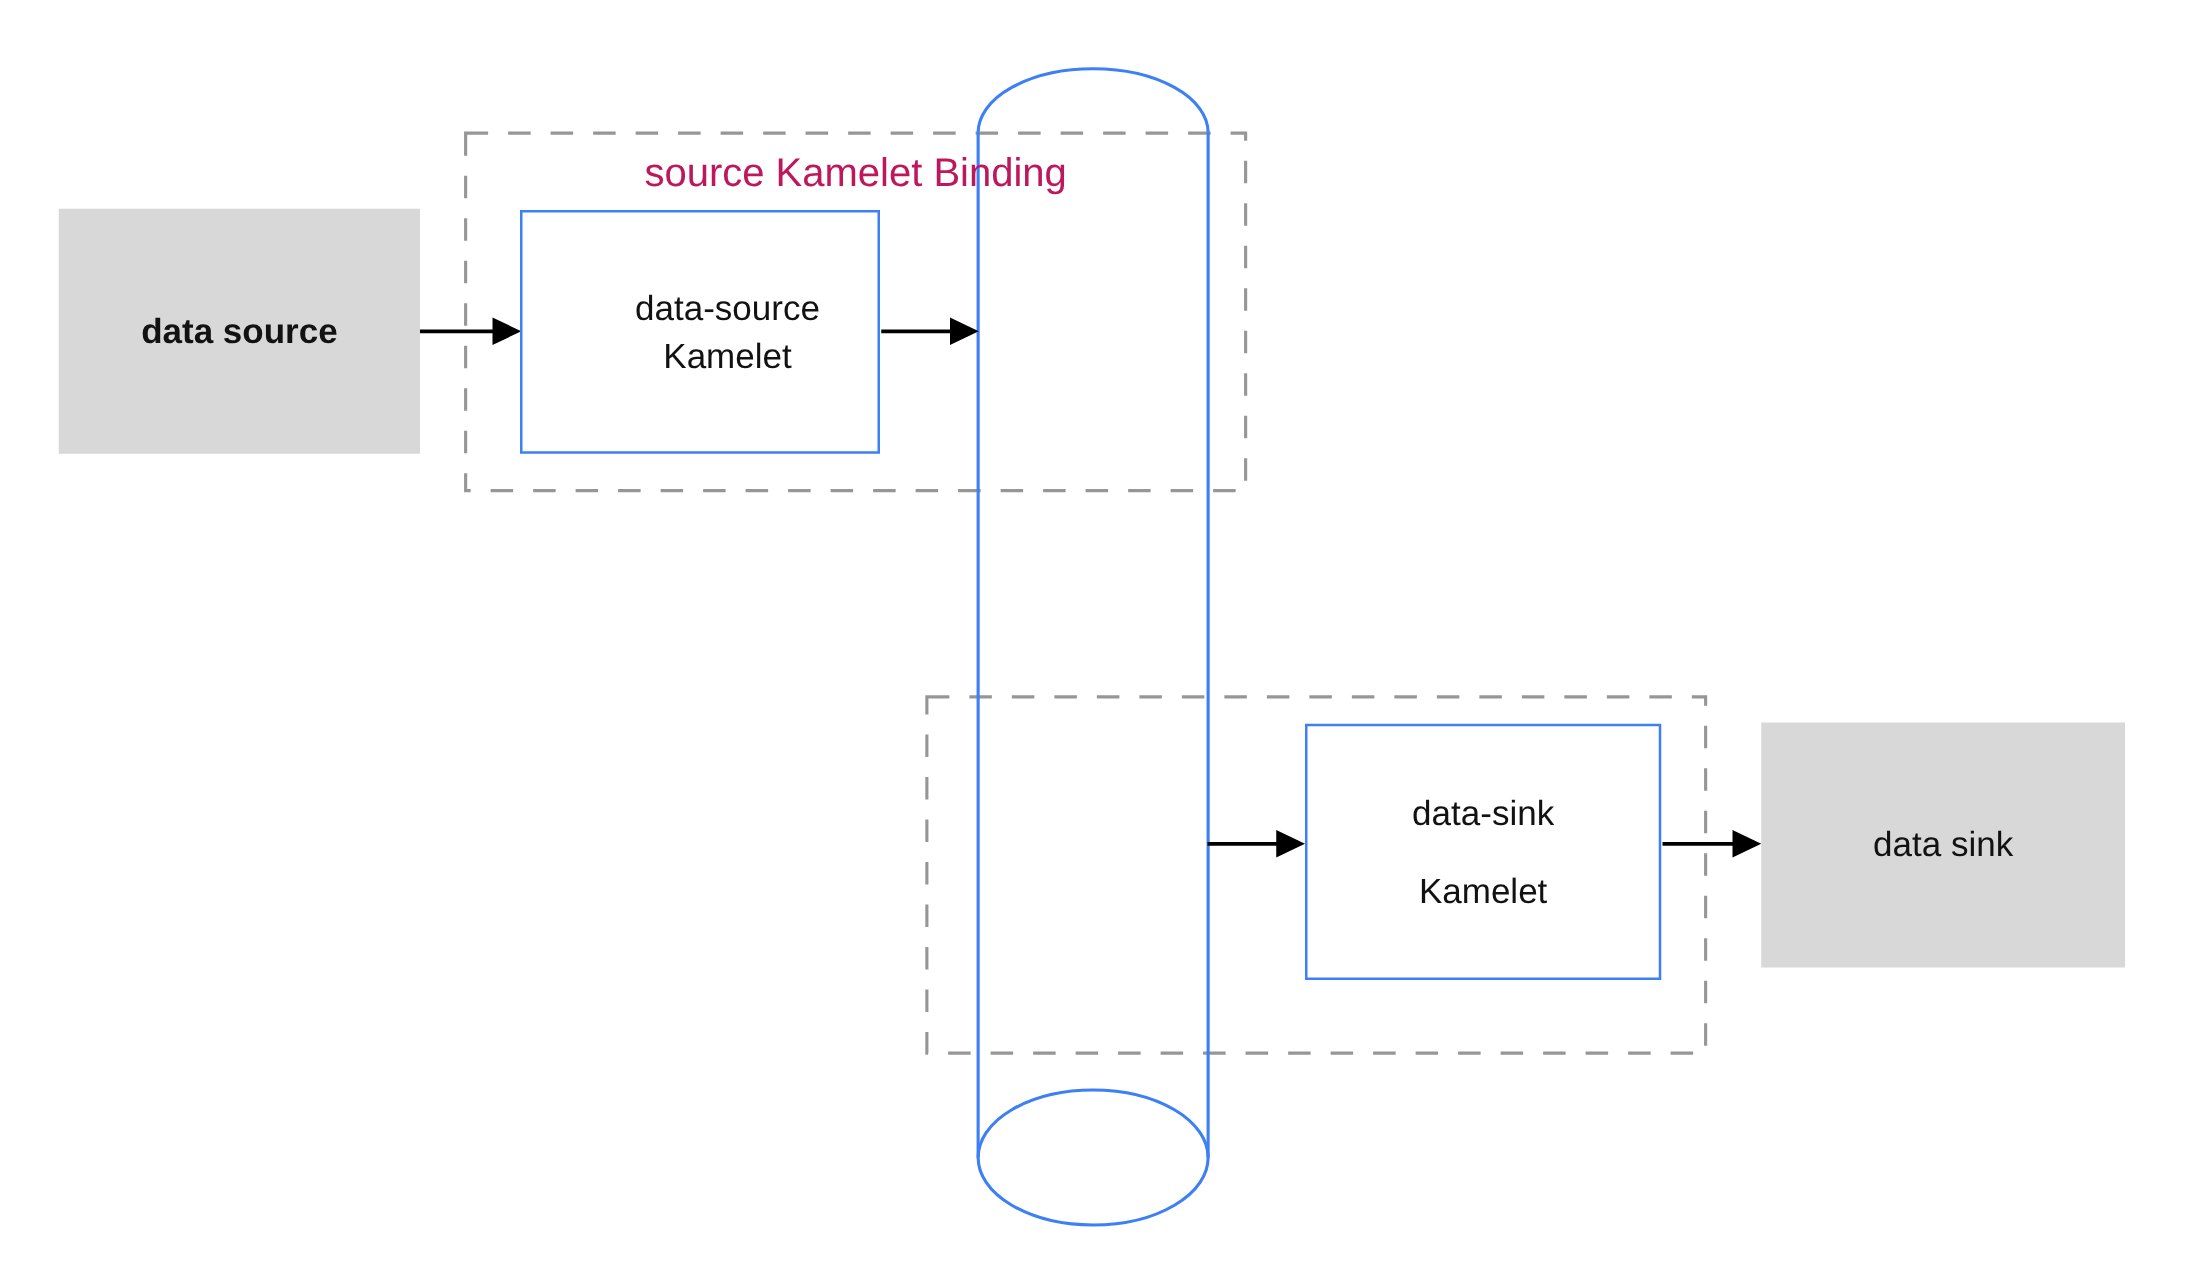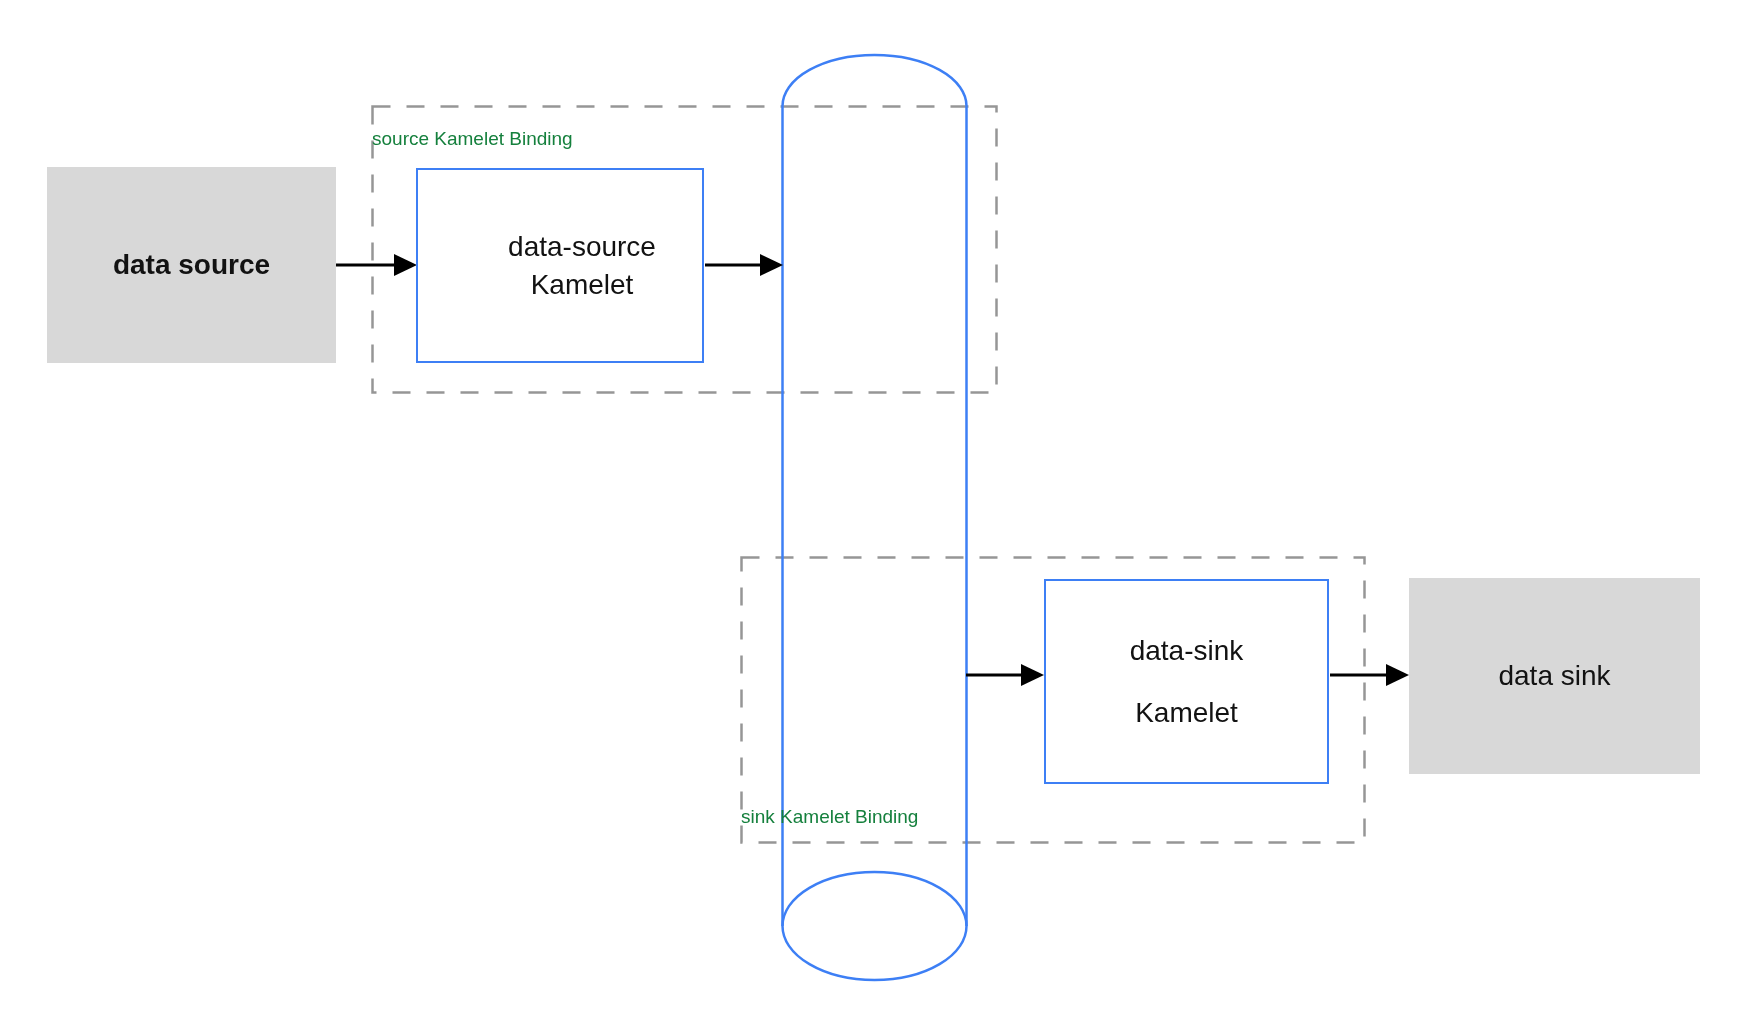--- a/index.html
+++ b/index.html
@@ -35,23 +35,24 @@
   }
   .node-gray {
     background: #d8d8d8;
   }
   .node-blue {
     background: #ffffff;
     border: 2.5px solid #3d7ff5;
   }
   .float-label {
     position: absolute;
-    font-size: 19px;
+    font-size: 32px;
     line-height: 39px;
-    color: #15803d;
+    color: #be185d;
+    text-align: center;
   }
 </style>
 </head>
 <body>
 
 <div class="stage">
 
   <svg class="layer-svg" viewBox="0 0 1748 1024" xmlns="http://www.w3.org/2000/svg">
 
     <rect x="372.5" y="106.5" width="624" height="286" fill="none" stroke="#969696" stroke-width="2.5" stroke-dasharray="18 16"></rect>
@@ -96,19 +97,18 @@
   </div>
 
   <div class="float-label" style="left:372px; top:119px; width:625px;">source Kamelet Binding</div>
 
 
   <div class="node node-blue" style="left:1044px; top:579px; width:285px; height:205px;gap:24px;">
     <span>data-sink</span>
     <span>Kamelet</span>
   </div>
 
-  <div class="float-label" style="left:741px; top:797px; width:624px;">sink Kamelet Binding</div>
 
   <div class="node node-gray" style="left:1409px; top:578px; width:291px; height:196px;text-align:right;">
     <span>data sink</span>
   </div>
 
 </div>
 
 </body></html>

